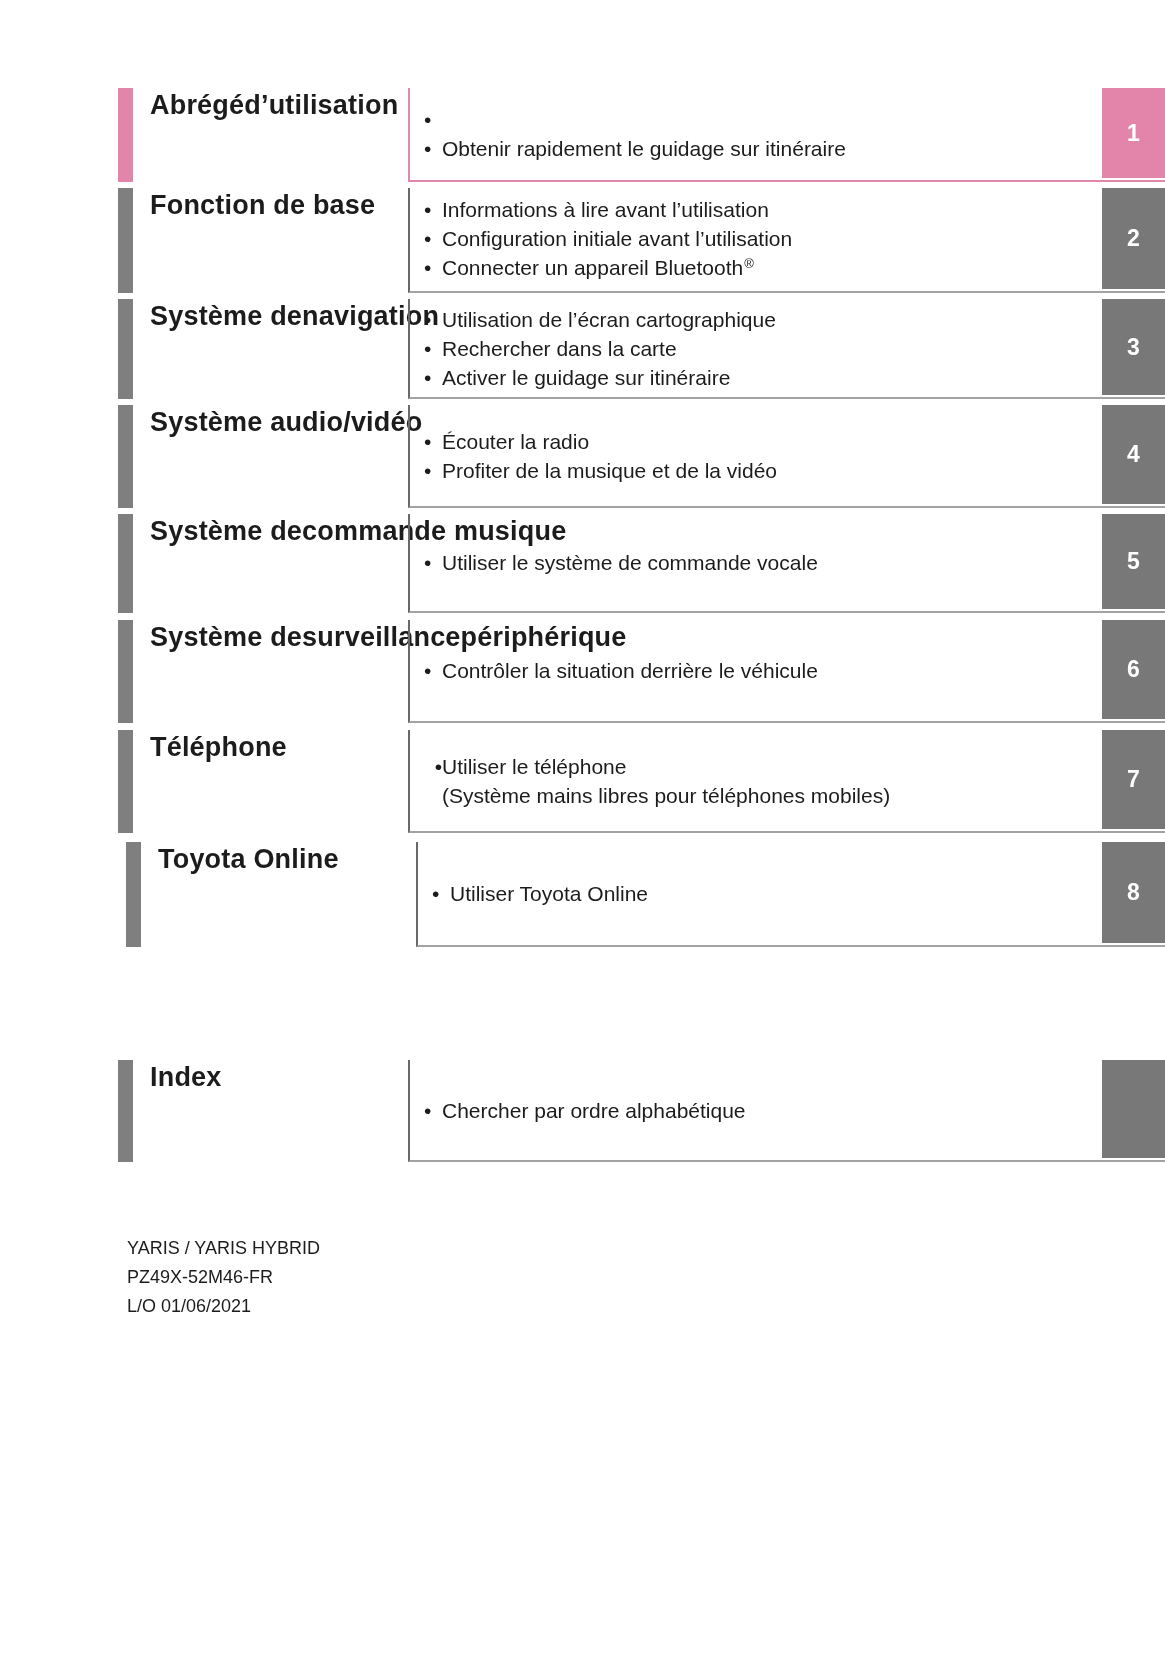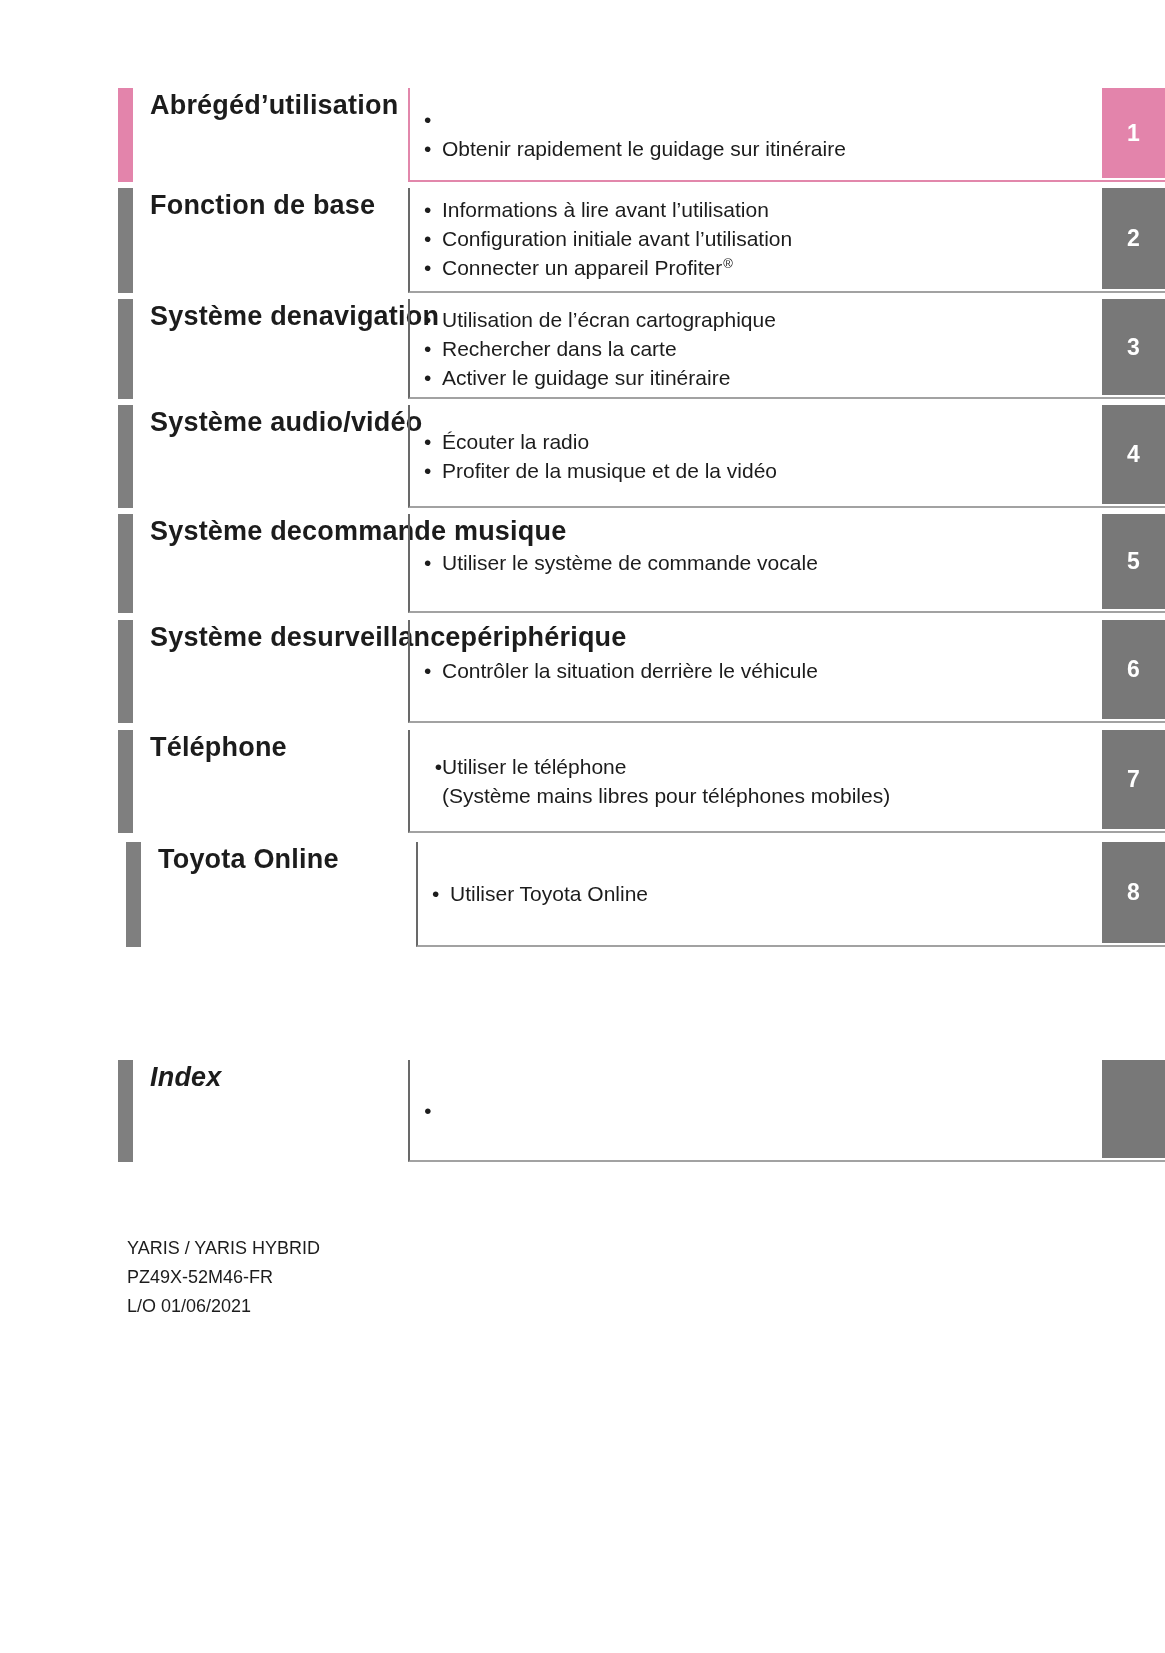--- a/index.html
+++ b/index.html
@@ -87,21 +87,21 @@
         <div class="bl">
             <span class="dot">•</span>
             <span class="bt">Informations à lire avant l’utilisation</span>
           </div>
         <div class="bl">
             <span class="dot">•</span>
             <span class="bt">Configuration initiale avant l’utilisation</span>
           </div>
         <div class="bl">
             <span class="dot">•</span>
-            <span class="bt">Connecter un appareil Profiter</span>
+            <span class="bt">Connecter un appareil Bluetooth</span>
             <span class="sup">®</span>
           </div>
         <div class="tab gray-bg">
             <span>2</span>
           </div>
       </div>
     </div>
 
     <div class="row" style="height:100px;margin-bottom:6px;">
       <div class="left">
@@ -225,30 +225,31 @@
         <div class="bl">
             <span class="dot">•</span>
             <span class="bt">Utiliser Toyota Online</span>
           </div>
         <div class="tab gray-bg">
             <span>8</span>
           </div>
       </div>
     </div>
 
-    <div class="row" style="height:102px;margin-top:113px;font-style:italic;">
+    <div class="row" style="height:102px;margin-top:113px;">
       <div class="left">
         <div class="bar gray-bg"></div>
         <div class="title">
           <span>Index</span>
         </div>
       </div>
       <div class="box gray-bd">
         <div class="bl">
             <span class="dot">•</span>
+            <span class="bt">Chercher par ordre alphabétique</span>
           </div>
         <div class="tab gray-bg">
             <span></span>
           </div>
       </div>
     </div>
 
   </div>
 
   <div class="footer">

